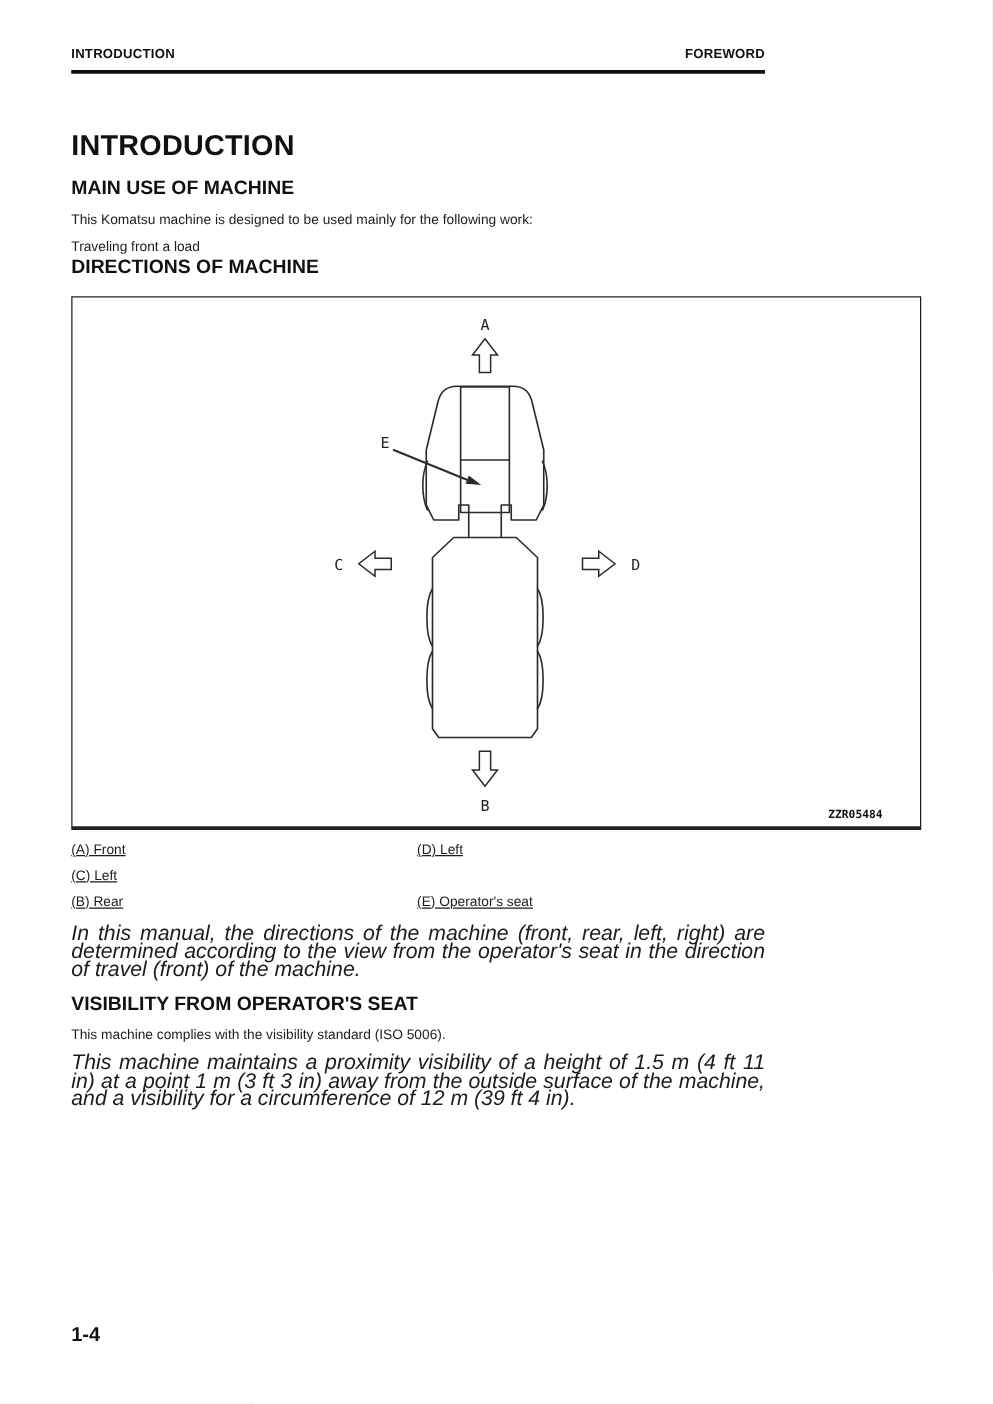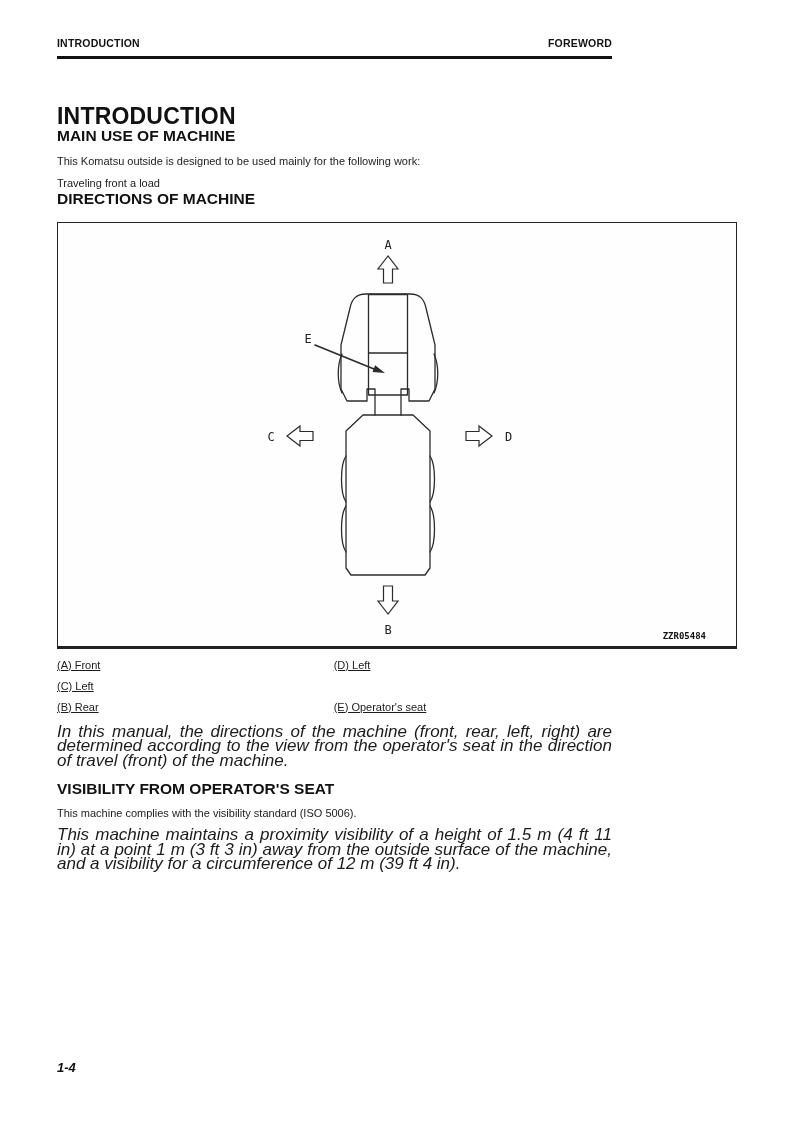--- a/index.html
+++ b/index.html
@@ -21,21 +21,21 @@
   }
   .head-rule { margin-top: 7px; height: 3px; background: #111; }
   h1.doc-title {
     margin-top: 46px;
     font-size: 23px; font-weight: bold; letter-spacing: 0.2px; color: #111;
     line-height: 1;
   }
   h2.sec {
     font-size: 15.5px; font-weight: bold; color: #111; line-height: 1.05;
   }
-  .sec-main-use { }
+  .sec-main-use { margin-top: 15px; }
   .sec-directions { margin-top: 1px; }
   .sec-visibility { margin-top: 13px; }
   p.body-line { font-size: 11px; line-height: 14px; margin-top: 8px; color: #1c1c1c; }
   p.body-par  { font-size: 17px; line-height: 14.5px; margin-top: 7px; color: #1c1c1c;
                 text-align: justify; font-style: italic; }
   .figure-box {
     margin-top: 14px;
     width: 680px; height: 427px;
     border: 1px solid #222;
     border-bottom-width: 3px;
@@ -43,21 +43,21 @@
     position: relative;
   }
   .figure-box svg { display: block; width: 100%; height: 100%; }
   .legend { margin-top: 6px; text-decoration: underline; }
   .legend-row { display: flex; font-size: 11px; line-height: 21px; }
   .legend-cell-left  { width: 339px; }
   .legend-cell-right { width: 341px; }
   .dir-par { margin-top: 5px; }
   .page-number {
     position: absolute; left: 57px; top: 1060px;
-    font-size: 13px; font-weight: bold; color: #111; font-style: italic;
+    font-size: 16px; font-weight: bold; color: #111;
   }
   .diagram-label {
     font-family: "DejaVu Sans Mono", monospace;
     font-size: 12px; fill: #222;
   }
   .figure-code {
     font-family: "DejaVu Sans Mono", monospace;
     font-size: 9px; font-weight: bold; fill: #111;
   }
   .ln { stroke: #2b2b2b; stroke-width: 1.3; fill: none; stroke-linejoin: round; stroke-linecap: round; }
@@ -72,21 +72,21 @@
 
     <div class="running-head">
       <span>INTRODUCTION</span>
       <span>FOREWORD</span>
     </div>
     <div class="head-rule"></div>
 
     <h1 class="doc-title">INTRODUCTION</h1>
 
     <h2 class="sec sec-main-use">MAIN USE OF MACHINE</h2>
-    <p class="body-line" style="margin-top:10px">This Komatsu outside is designed to be used mainly for the following work:</p>
+    <p class="body-line" style="margin-top:10px">This Komatsu machine is designed to be used mainly for the following work:</p>
     <p class="body-line">Traveling front a load</p>
 
     <h2 class="sec sec-directions">DIRECTIONS OF MACHINE</h2>
 
     <div class="figure-box">
       <svg viewBox="0 0 678 423">
 
         <text class="diagram-label" x="330" y="26" text-anchor="middle">A</text>
         <polygon class="arrow-outline" points="330,33 320,46 325.5,46 325.5,60 334.5,60 334.5,46 340,46"></polygon>
 

